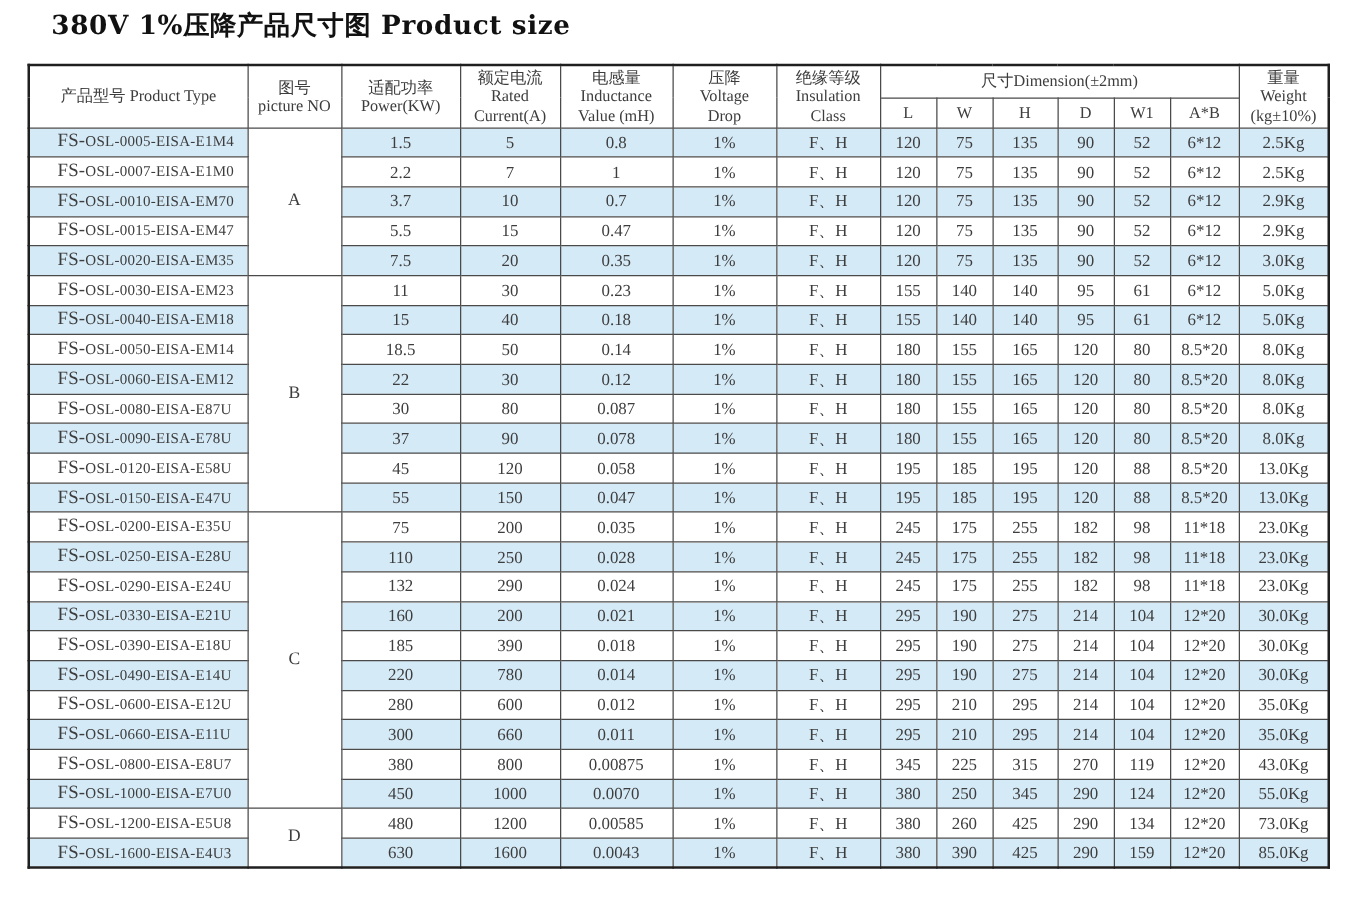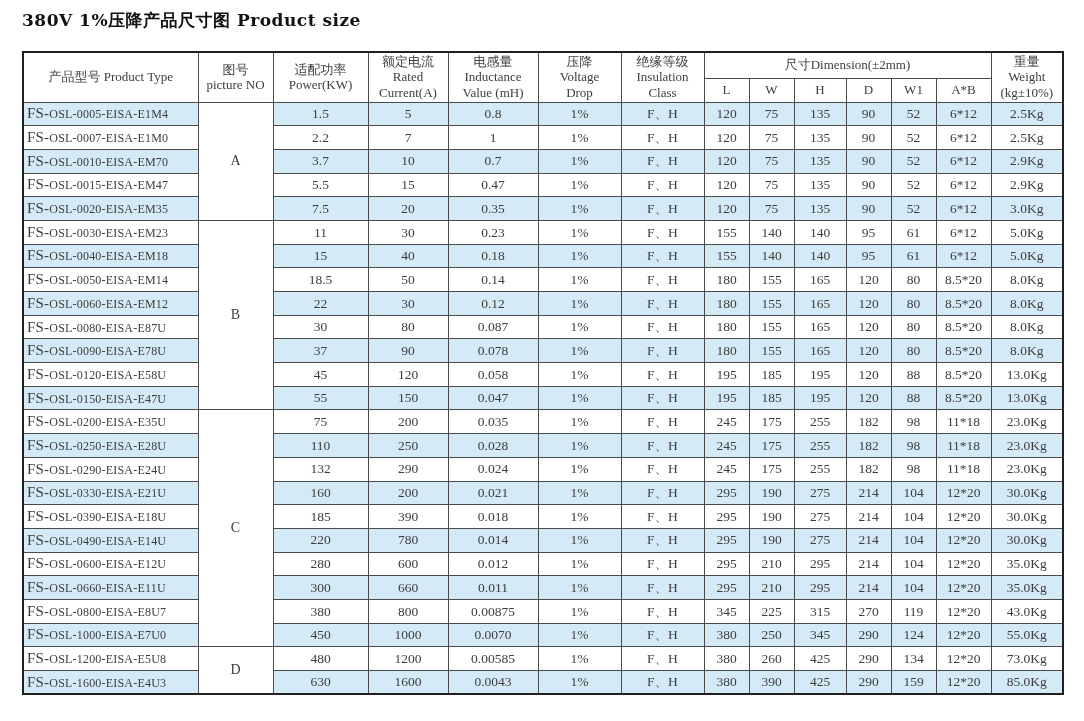--- a/index.html
+++ b/index.html
@@ -5,25 +5,25 @@
   * { box-sizing: border-box; }
   html, body {
     margin: 0; padding: 0;
     width: 1084px; height: 721px;
     background: #ffffff;
     font-family: "Liberation Serif", "DejaVu Serif", serif;
     color: #3d3d3d;
     overflow: hidden;
   }
   .title {
-    font-size: 17px;
+    font-size: 21px;
     font-weight: bold;
     color: #111111;
     letter-spacing: 0.5px;
-    margin: 9px 0 0 22px;
+    margin: 9px 0 0 41px;
     line-height: 22px;
     font-family: "DejaVu Serif", "Liberation Serif", serif;
   }
   table.spec {
     border-collapse: collapse;
     table-layout: fixed;
     width: 1040px;
     margin: 20px 0 0 22px;
     border: 2px solid #1f1f1f;
   }
@@ -47,21 +47,21 @@
     height: 23.7px;
     font-size: 13.5px;
     line-height: 1;
     white-space: nowrap;
   }
   .spec tbody tr.stripe td { background: #d5eaf7; }
   .spec tbody td.picture-cell { background: #ffffff; font-size: 14px; }
   .spec tbody tr.stripe td.picture-cell { background: #ffffff; }
   .spec td.model-cell {
     text-align: left;
-    padding-left: 3px;
+    padding-left: 22px;
     letter-spacing: 0.2px;
   }
   .spec td.model-cell .fs   { font-size: 15px; }
   .spec td.model-cell .mrest{ font-size: 12px; }
 </style>
 </head>
 <body>
 
 <div class="page">
   <h1 class="title">380V 1%压降产品尺寸图 Product size</h1>

